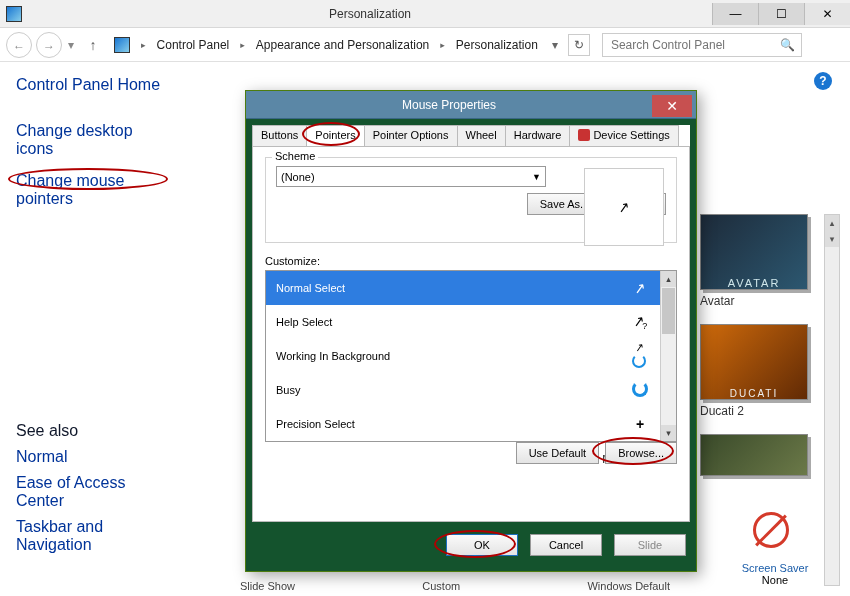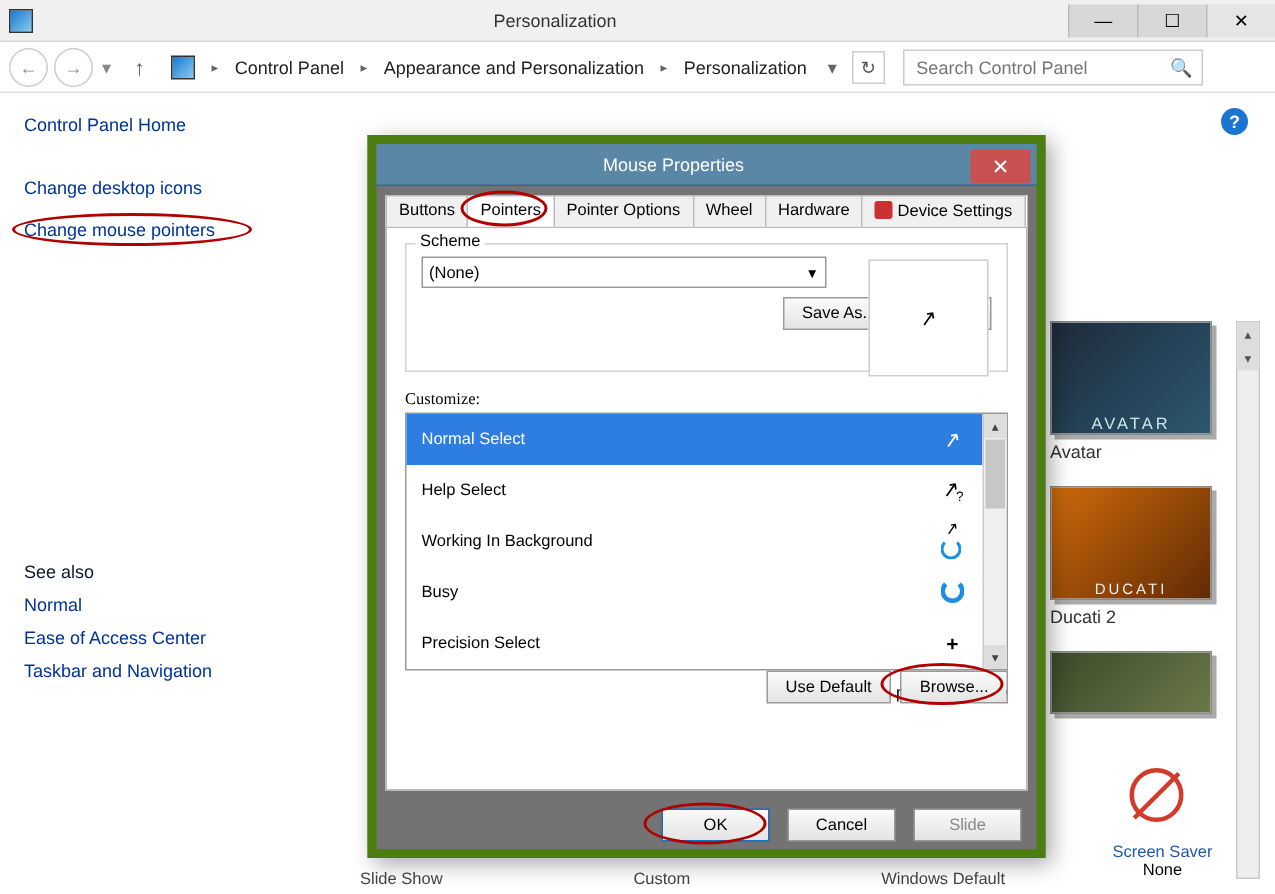--- a/index.html
+++ b/index.html
@@ -21,21 +21,21 @@
   .crumb { color: #222; padding: 2px 4px; }
   .crumb-arrow { font-size: 9px; color: #666; padding: 0 3px; }
   .addr-icon { width: 16px; height: 16px; background: linear-gradient(135deg,#1976d2,#87ceeb); border: 1px solid #333; margin: 0 4px; }
   .nav-dd { color:#666; padding: 0 6px;}
   .refresh-btn { width: 22px; height: 22px; border: 1px solid #ccc; display:flex;align-items:center;justify-content:center;color:#555;font-size:12px;}
   .search { margin-left: 8px; flex: 0 0 200px; height: 24px; border: 1px solid #ccc; display: flex; align-items: center; padding: 0 6px; gap: 6px; }
   .search input { border: none; outline: none; font-size: 12px; flex: 1; color: #0f766e; }
   .search-icon { font-size: 12px; color: #888; }
 
   .content { display: flex; height: calc(100% - 62px); }
-  .sidebar { width: 190px; padding: 14px 16px; font-size: 12px; }
+  .sidebar { width: 190px; padding: 14px 16px; font-size: 16px; }
   .link { color: #003399; margin-bottom: 14px; cursor: pointer; }
   .link.emph { position: relative; display: inline-block; }
   .circle { position: absolute; border: 2px solid #b00000; border-radius: 50%; pointer-events:none; }
   .sep { height: 14px; }
   .see-also { color: #0f172a; margin-top: 200px; margin-bottom: 8px; }
   .remote { color: #003399; margin-bottom: 8px; cursor: pointer; }
 
   .main { flex:1; position: relative; }
   .help-btn { position:absolute; top:10px; right:18px; width:18px;height:18px;border-radius:50%; background:#1a75d1;color:#fff;font-size:12px;display:flex;align-items:center;justify-content:center;font-weight:bold;}
   .main-text { position:absolute; top:118px; left:448px; font-size:12px;}
@@ -50,42 +50,42 @@
   .screensaver { width:48px;height:48px; margin:12px auto 4px; position:relative;}
   .ss-circ { width:36px;height:36px;border:3px solid #d43a2a;border-radius:50%;position:absolute;left:2px;top:2px;}
   .ss-slash{ width:42px;height:3px;background:#d43a2a;position:absolute;top:19px;left:-1px;transform:rotate(-45deg);}
   .ss-label { font-size:11px; color:#1a5ca8; text-align:center;}
   .ss-sub { font-size:11px; text-align:center;}
 
   
   .bot-links { position:absolute; bottom:4px; left:50px; right:180px; display:flex; justify-content:space-between; font-size:11px; color:#444;}
 
   
-  .modal { position:absolute; left:245px; top:90px; width:452px; height:482px; background:#737373; border:6px solid #4d7c0f; box-shadow: 4px 4px 14px rgba(0,0,0,.35); z-index:100;}
+  .modal { position:absolute; left:245px; top:90px; width:452px; height:482px; background:#14532d; border:1px solid #4d7c0f; box-shadow: 4px 4px 14px rgba(0,0,0,.35); z-index:100;}
   .modal-title { height:28px; background:#5b87a6; border-bottom:1px solid #3a6785; display:flex; align-items:center; color:#fff;}
   .modal-title .t { flex:1; text-align:center; font-size:12px; }
   .modal-close { width:40px; height:22px; margin:3px 4px 0 0; background:#c75050; color:#fff; display:flex;align-items:center;justify-content:center; font-size:14px;}
   .tabs { display:flex; background:#fff; border-bottom:1px solid #bbb; margin:6px 6px 0 6px; height:22px;}
   .tab { font-size:11px; padding:3px 8px; border:1px solid #bbb; border-bottom:none; background:#f0f0f0; margin-right:-1px; position:relative; cursor:default;}
   .tab.active { background:#fff; z-index:2;}
   .tab.device::before { content:""; display:inline-block; width:12px;height:12px; background:#c83232; border-radius:2px; vertical-align:-2px; margin-right:3px;}
   .ptr-circ { position:absolute; width:58px; height:24px; border:2px solid #b00000; border-radius:50%; left:-5px; top:-4px;}
   .tab-body { background:#fff; margin:0 6px 6px 6px; border:1px solid #bbb; border-top:none; padding:10px 12px 10px 12px; height:375px;}
 
   .fieldset { border:1px solid #d2d2d2; padding:8px 10px 10px 10px; margin-bottom:12px; position:relative;}
   .fieldset .legend { position:absolute; top:-8px; left:6px; background:#fff; padding:0 3px; font-size:11px;}
   .combo { width:270px; height:21px; border:1px solid #999; font-size:11px; padding:2px 4px; background:#fff; display:flex; justify-content:space-between; align-items:center; }
   .combo .arrow { font-size:9px;}
   .btn { height:22px; padding:0 12px; border:1px solid #999; background:linear-gradient(#fafafa,#e4e4e4); font-size:11px; margin-left:6px; cursor:default;}
   .btn.disabled { color:#888; }
   .row { display:flex; align-items:center; }
   .row.right { justify-content:flex-end; margin-top:6px;}
   .preview { position:absolute; right:12px; top:10px; width:80px; height:78px; border:1px solid #ccc; display:flex; align-items:center;justify-content:center; background:#fff;}
 
-  .cust-label { font-size:11px; margin-top:6px;font-family:Liberation Serif, serif;}
+  .cust-label { font-size:11px; margin-top:6px;}
   .listbox { margin-top:3px; border:1px solid #999; height:172px; background:#fff; display:flex; }
   .list-items { flex:1; }
   .list-scroll { width:16px; background:#efefef; border-left:1px solid #ccc; display:flex;flex-direction:column;}
   .ls-btn { height:16px;background:#ddd;display:flex;align-items:center;justify-content:center;font-size:9px;color:#444;}
   .ls-thumb { flex:0 0 46px; background:#c7c7c7; margin:1px;}
   .li { height:34px; display:flex; align-items:center; justify-content:space-between; padding:0 10px; font-size:11px; border-bottom:0; }
   .li .ic { width:20px; text-align:center; font-size:14px;}
   .li.sel { background:#2e7de0; color:#fff;}
   .spinner { width:14px;height:14px;border:2px solid #1a8fe3;border-top-color:transparent;border-radius:50%; display:inline-block;}
   .spinner.big { width:16px;height:16px; border-width:3px;}

